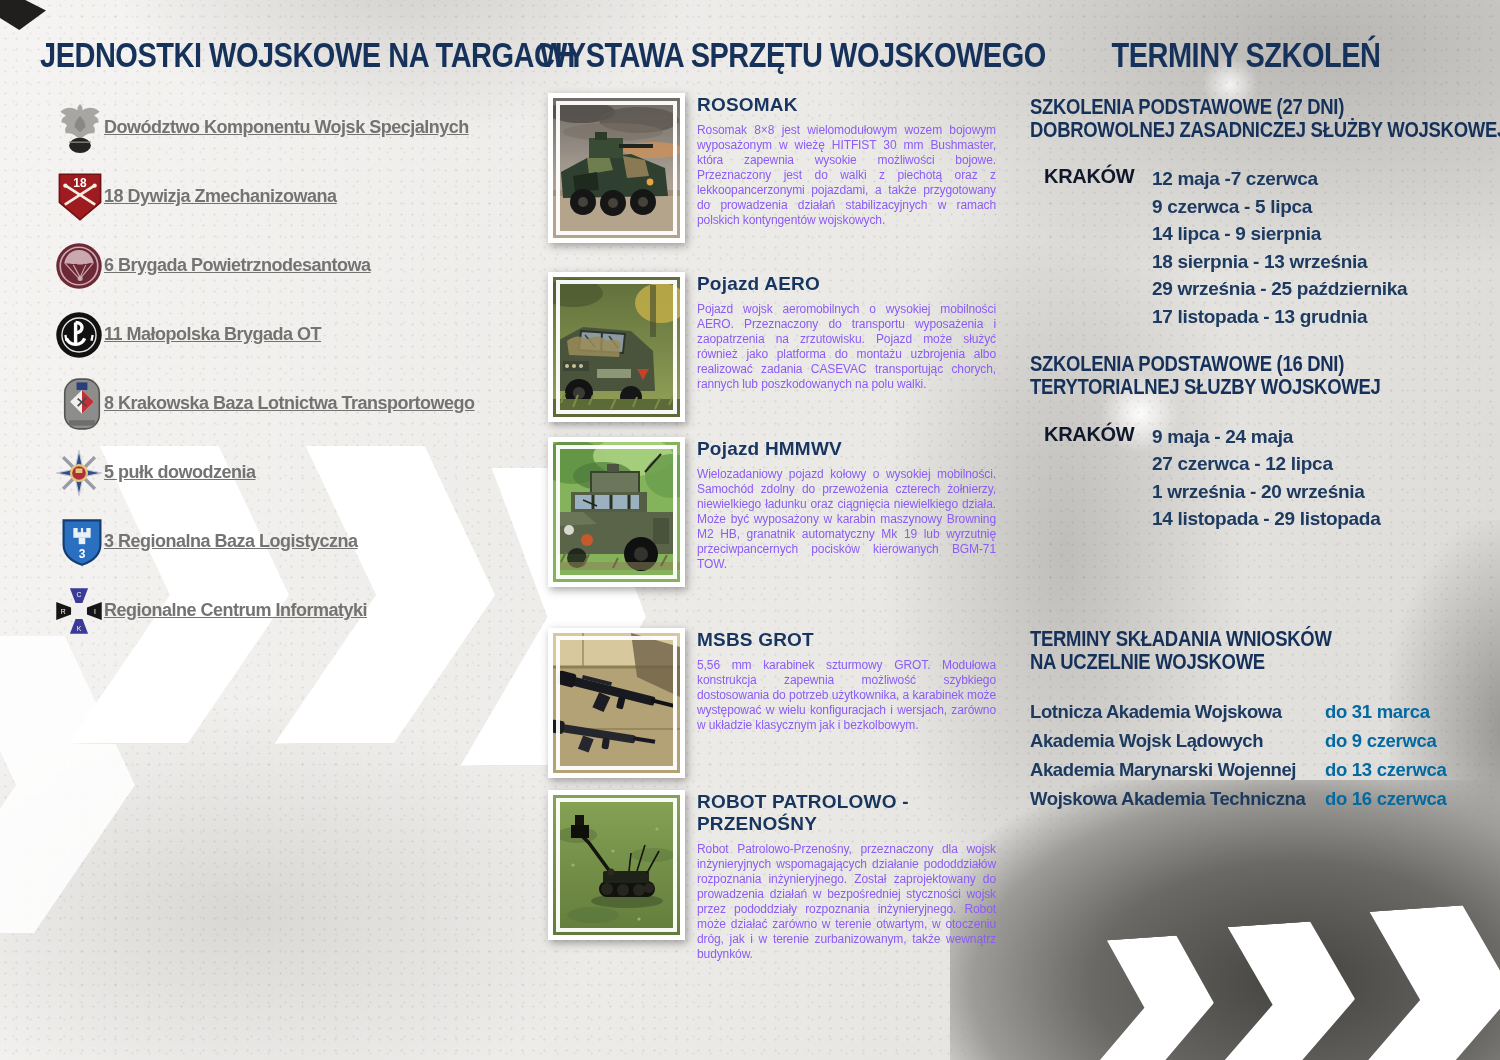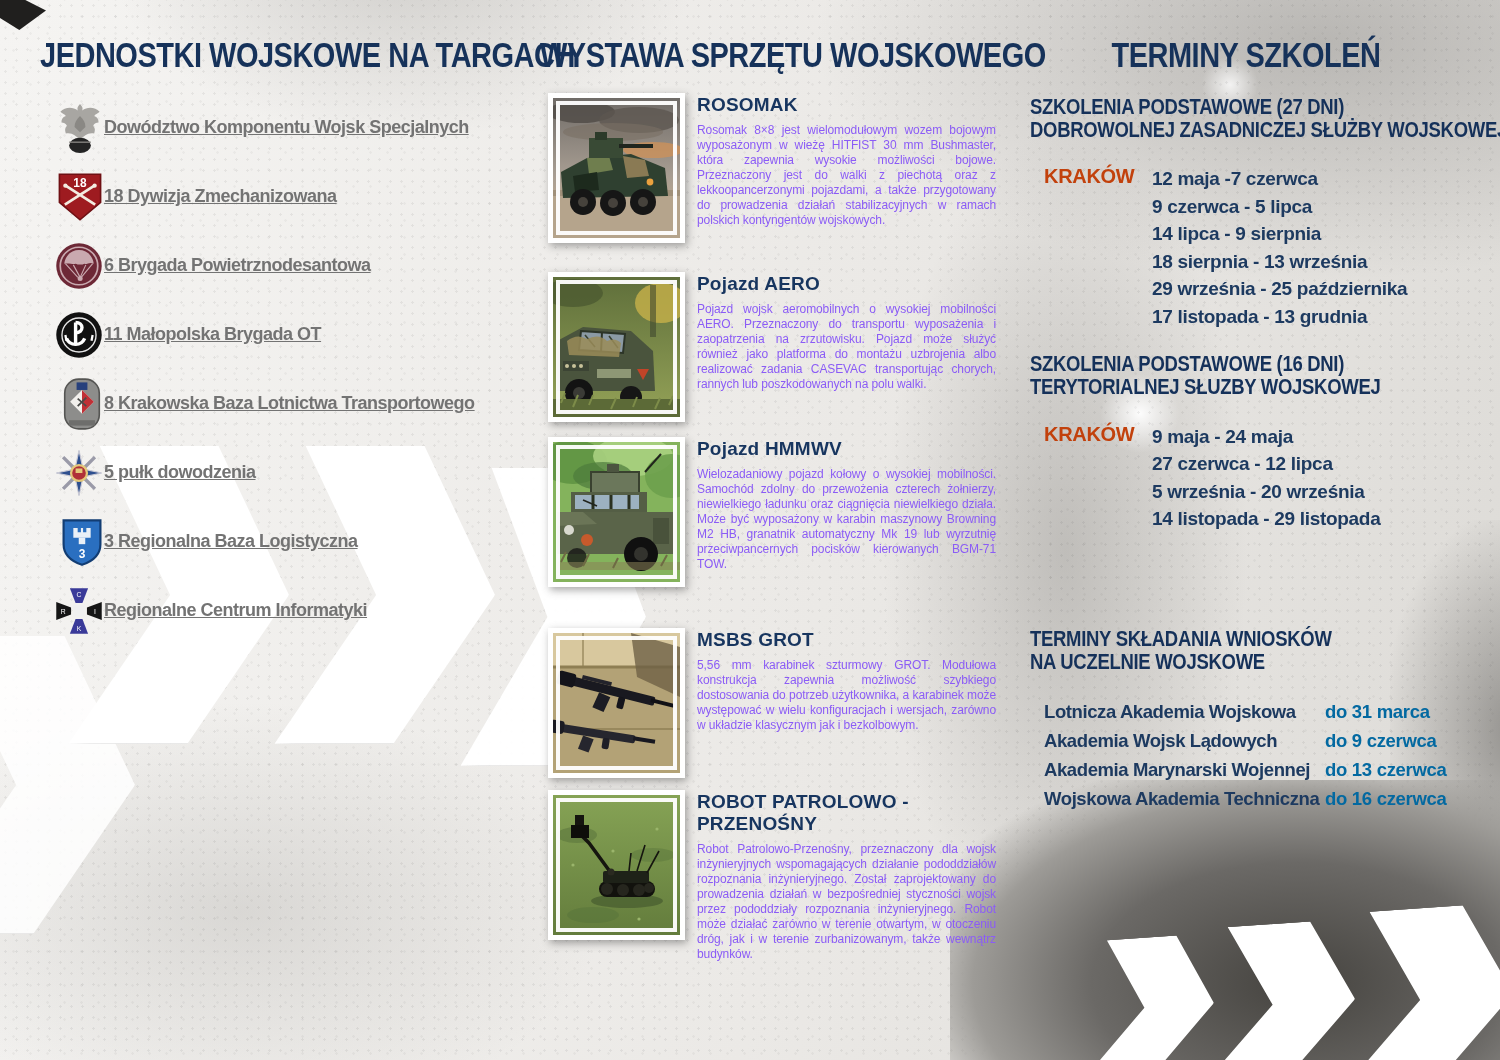--- a/index.html
+++ b/index.html
@@ -58,24 +58,24 @@
   .eq-photo svg{display:block;width:100%;height:100%;}
   .eq-body{width:299px;}
   .eq-heading{font-size:19px;font-weight:bold;color:#17355f;letter-spacing:.2px;margin:1px 0 7px;}
   .eq-desc{font-size:12px;color:#8b5cf6;text-align:justify;line-height:1.25;letter-spacing:-.1px;}
 
   
   .right-col{position:absolute;left:1030px;top:36px;width:432px;z-index:5;}
   .sec-heading{font-size:18.5px;font-weight:bold;color:#15315a;line-height:1.25;
     letter-spacing:-.3px;transform:scaleY(1.15);transform-origin:left top;white-space:nowrap;}
   .schedule{display:flex;}
-  .loc{font-size:20px;font-weight:bold;color:#c2410c;width:108px;margin-left:14px;flex:none;letter-spacing:-.3px;}
+  .loc{font-size:20px;font-weight:bold;color:#0f172a;width:108px;margin-left:14px;flex:none;letter-spacing:-.3px;}
   .dates div{font-size:19px;font-weight:bold;color:#1d3a60;line-height:27.5px;letter-spacing:-.3px;white-space:nowrap;}
   .m-t24{margin-top:24px;} .m-t26{margin-top:26px;} .m-t20{margin-top:20px;} .m-t92{margin-top:92px;}
-  .app-row{display:flex;margin-left:14px;line-height:29px;}
+  .app-row{display:flex;line-height:29px;}
   .app-name{flex:1;font-size:18.5px;font-weight:bold;color:#1d3a60;letter-spacing:-.4px;white-space:nowrap;}
   .app-deadline{width:137px;flex:none;font-size:18.5px;font-weight:bold;color:#0369a1;letter-spacing:-.3px;white-space:nowrap;}
 </style>
 </head>
 <body>
 
 <div class="page">
 
   <div class="bg-base"></div>
   <div class="speckles"></div>
@@ -412,21 +412,21 @@
     </div>
 
     <div class="m-t20">
       <div class="sec-heading">SZKOLENIA PODSTAWOWE (16 DNI)</div>
       <div class="sec-heading">TERYTORIALNEJ SŁUZBY WOJSKOWEJ</div>
       <div class="schedule m-t26">
         <div class="loc">KRAKÓW</div>
         <div class="dates">
           <div>9 maja - 24 maja</div>
           <div>27 czerwca - 12 lipca</div>
-          <div>5 września - 20 września</div>
+          <div>1 września - 20 września</div>
           <div>14 listopada - 29 listopada</div>
         </div>
       </div>
     </div>
 
     <div class="m-t92">
       <div class="sec-heading">TERMINY SKŁADANIA WNIOSKÓW</div>
       <div class="sec-heading">NA UCZELNIE WOJSKOWE</div>
       <div class="m-t26">
         <div class="app-row">

